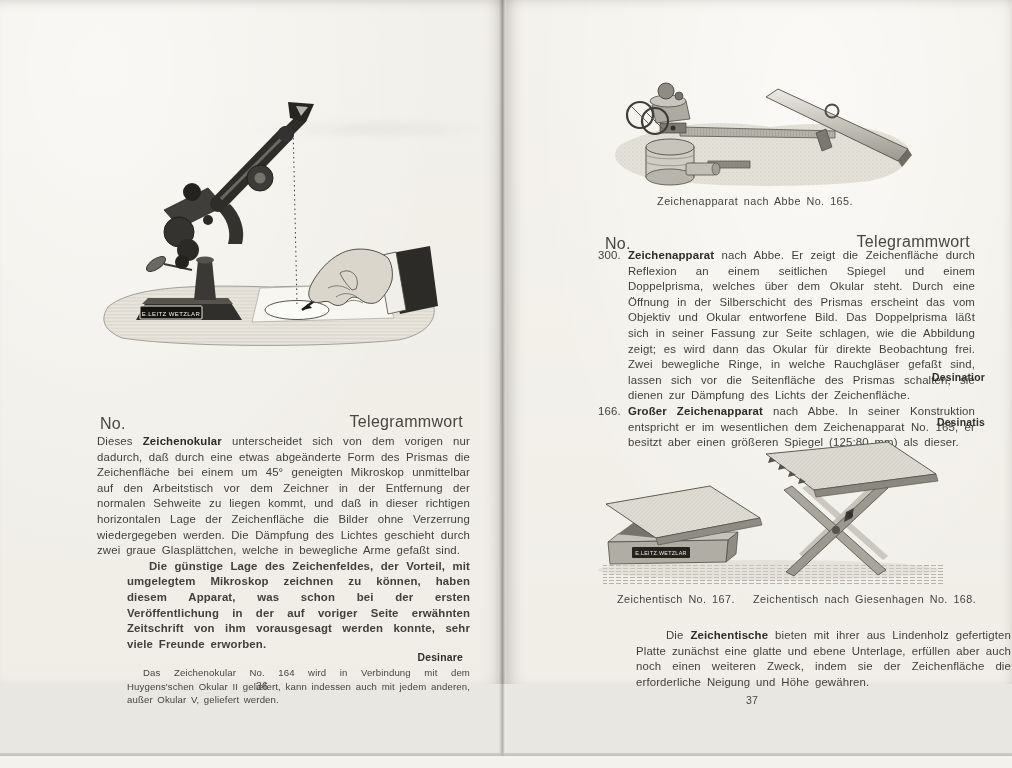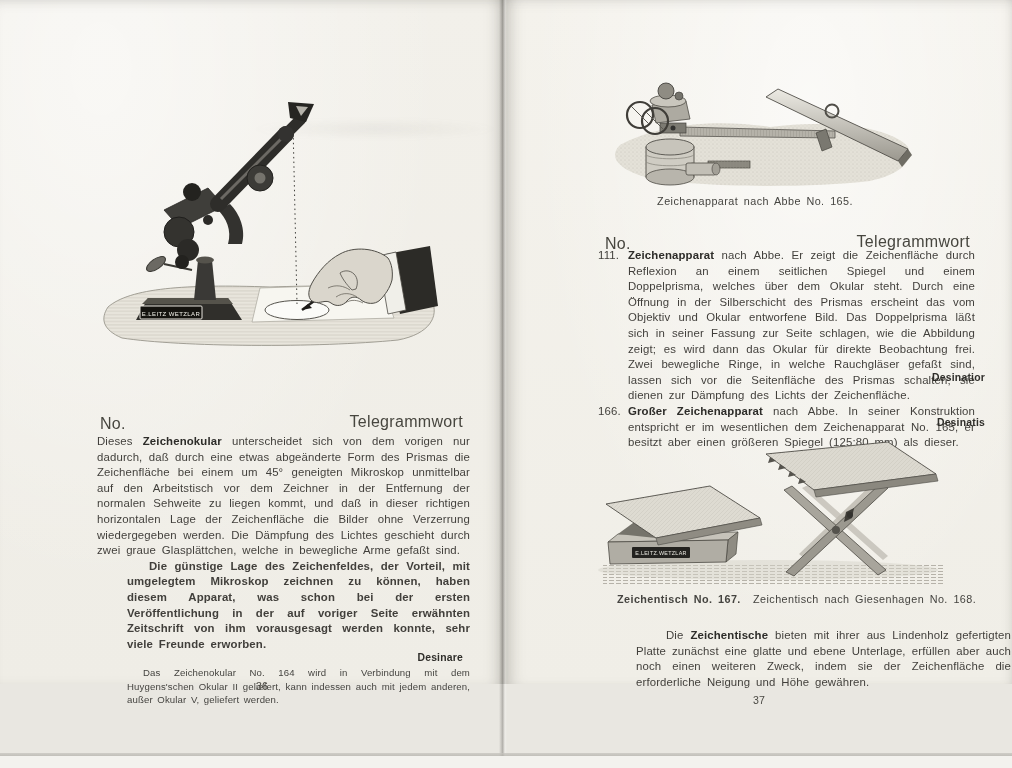--- a/index.html
+++ b/index.html
@@ -194,21 +194,21 @@
       <line x1="46" y1="37" x2="64" y2="55" stroke="#5c5a53" stroke-width="1"></line>
     </svg>
 
     <div class="caption" style="left:95px;top:195px;width:310px;">Zeichenapparat nach Abbe No. 165.</div>
 
     <div class="colhead" style="left:100px;top:235px;">No.</div>
     <div class="colhead" style="right:42px;top:233px;">Telegrammwort</div>
 
     <div class="textcol" style="left:93px;top:248px;width:377px;">
       <div class="item">
-        <span class="item-num">111.</span>
+        <span class="item-num">300.</span>
         <span class="item-body"><span class="bold">Zeichenapparat</span>
           <span>nach Abbe. Er zeigt die Zeichenfläche durch Reflexion an einem seitlichen Spiegel und einem Doppelprisma, welches über dem Okular steht. Durch eine Öffnung in der Silberschicht des Prismas erscheint das vom Objektiv und Okular entworfene Bild. Das Doppelprisma läßt sich in seiner Fassung zur Seite schlagen, wie die Abbildung zeigt; es wird dann das Okular für direkte Beobachtung frei. Zwei bewegliche Ringe, in welche Rauchgläser gefaßt sind, lassen sich vor die Seitenfläche des Prismas schalten; sie dienen zur Dämpfung des Lichts der Zeichenfläche.</span></span>
       </div>
       <div class="item">
         <span class="item-num">166.</span>
         <span class="item-body"><span class="bold">Großer Zeichenapparat</span>
           <span>nach Abbe. In seiner Konstruktion entspricht er im wesentlichen dem Zeichenapparat No. 165, er besitzt aber einen größeren Spiegel (125:80 mm) als dieser.</span></span>
       </div>
     </div>
 
@@ -245,28 +245,28 @@
       <polygon points="292,46 300,50 206,138 198,134" fill="#9b988f" stroke="#4c4a44" stroke-width="0.8"></polygon>
       <circle cx="248" cy="92" r="4" fill="#55534d"></circle>
       <path d="M258,74 L266,70 L264,80 L256,84 Z" fill="#3f3d38"></path>
       <circle cx="262" cy="77" r="3" fill="#33322e"></circle>
       <polygon points="178,16 300,4 348,36 226,52" fill="#dcd9d0" stroke="#4c4a44" stroke-width="0.9"></polygon>
       <polygon points="178,16 300,4 348,36 226,52" fill="url(#ph3)" opacity="0.5"></polygon>
       <polygon points="226,52 348,36 350,43 228,59" fill="#8b887f" stroke="#4c4a44" stroke-width="0.6"></polygon>
       <path d="M182,19 l6,4 l-8,2 z M192,26 l6,4 l-8,2 z M202,33 l6,4 l-8,2 z M212,40 l6,4 l-8,2 z" fill="#55534d"></path>
     </svg>
 
-    <div class="caption" style="left:112px;top:593px;font-weight:bold;">Zeichentisch No. 167.</div>
+    <div class="caption" style="left:112px;top:593px;">Zeichentisch No. 167.</div>
     <div class="caption" style="left:248px;top:593px;">Zeichentisch nach Giesenhagen No. 168.</div>
 
     <div class="textcol" style="left:95px;top:628px;width:375px;text-align:justify;text-indent:30px;margin-left:36px;">
       <span>Die</span>
       <span class="bold">Zeichentische</span>
       <span>bieten mit ihrer aus Lindenholz gefertigten Platte zunächst eine glatte und ebene Unterlage, erfüllen aber auch noch einen weiteren Zweck, indem sie der Zeichenfläche die erforderliche Neigung und Höhe gewähren.</span>
     </div>
 
-    <div class="pagenum" style="left:84px;top:694px;">37</div>
+    <div class="pagenum" style="left:77px;top:694px;">37</div>
   </div>
 
   <div class="gutter"></div>
   <div class="bottom-edge"></div>
   <div class="bottom-paper"></div>
 </div>
 
 </body></html>

